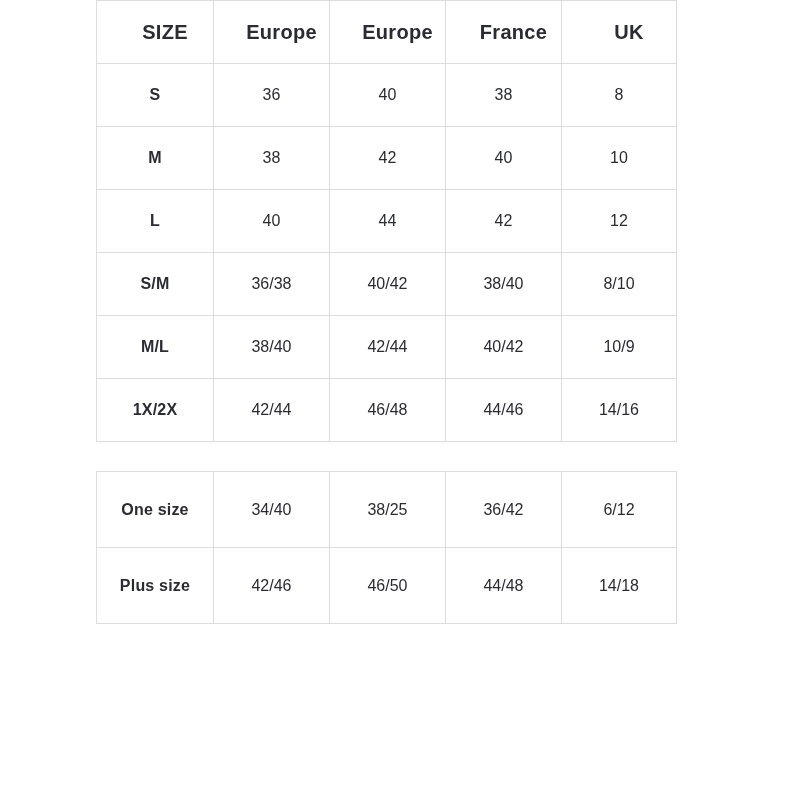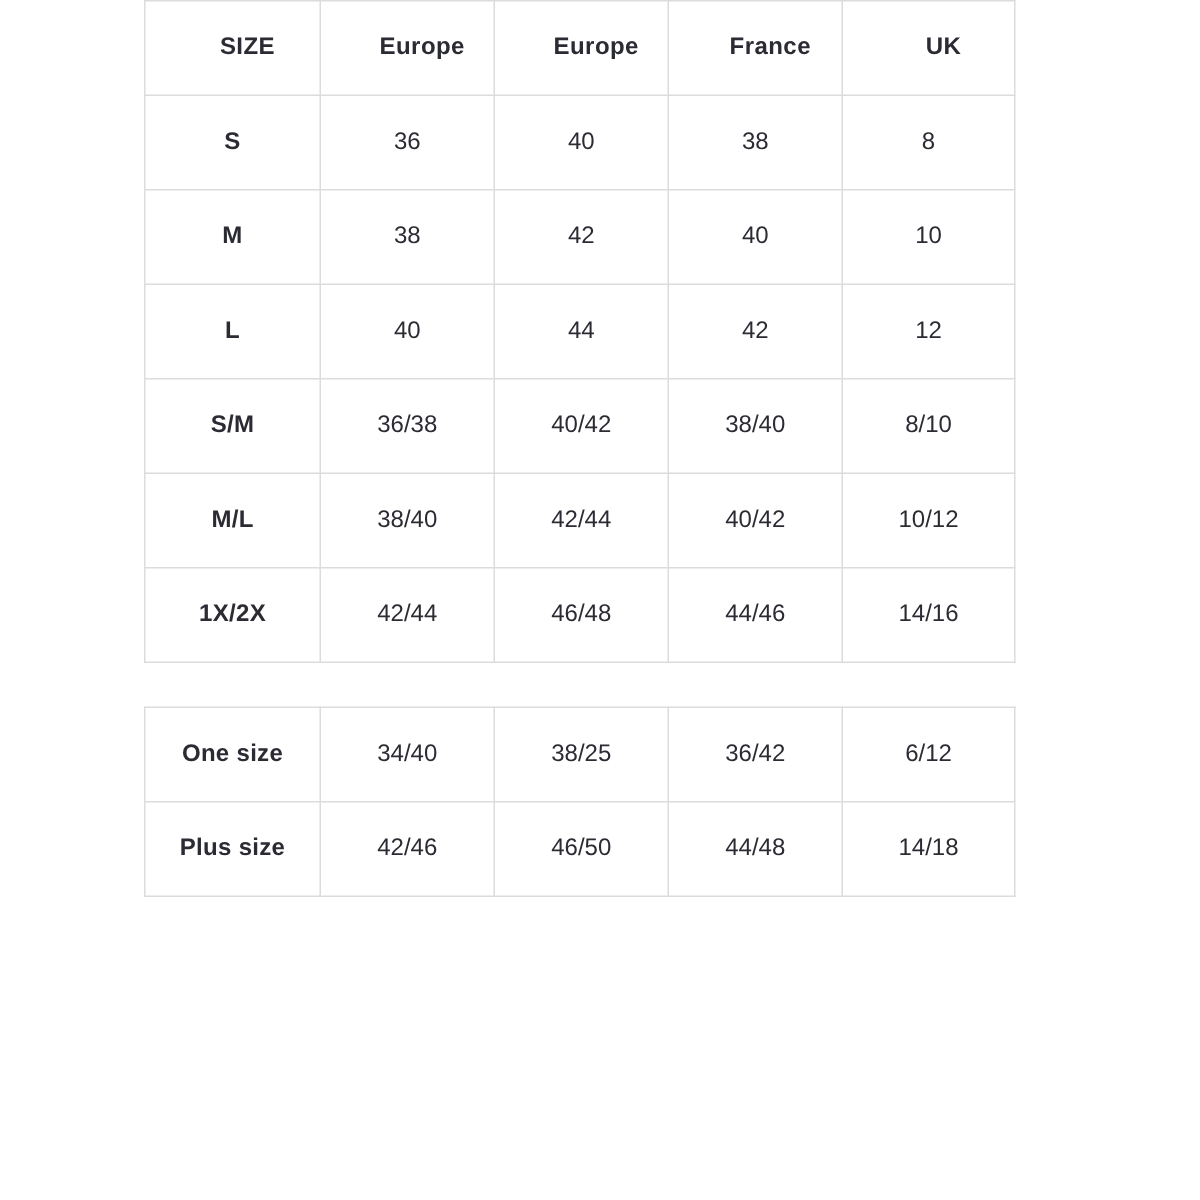--- a/index.html
+++ b/index.html
@@ -45,30 +45,30 @@
   
   col.c0 { width: 117px; }
   col.c1 { width: 116px; }
   col.c2 { width: 116px; }
   col.c3 { width: 116px; }
   col.c4 { width: 115px; }
 
   .main-table tr { height: 63px; }
   .main-table .head-row th {
     font-weight: bold;
-    font-size: 16px;
+    font-size: 20px;
     letter-spacing: 0.3px;
     padding-left: 20px;
   }
   .main-table td.rowlabel {
     font-weight: bold;
     letter-spacing: 0.2px;
   }
   .second-table { margin-top: 29px; }
-  .second-table tr { height: 63px; }
+  .second-table tr { height: 76px; }
   .second-table td.rowlabel {
     font-weight: bold;
     letter-spacing: 0.2px;
   }
 </style>
 </head>
 <body>
 
 <div class="page">
   <div class="tables-wrap">
@@ -117,21 +117,21 @@
           <td>36/38</td>
           <td>40/42</td>
           <td>38/40</td>
           <td>8/10</td>
         </tr>
         <tr>
           <td class="rowlabel">M/L</td>
           <td>38/40</td>
           <td>42/44</td>
           <td>40/42</td>
-          <td>10/12</td>
+          <td>10/9</td>
         </tr>
         <tr>
           <td class="rowlabel">1X/2X</td>
           <td>42/44</td>
           <td>46/48</td>
           <td>44/46</td>
           <td>14/16</td>
         </tr>
       </tbody>
     </table>

